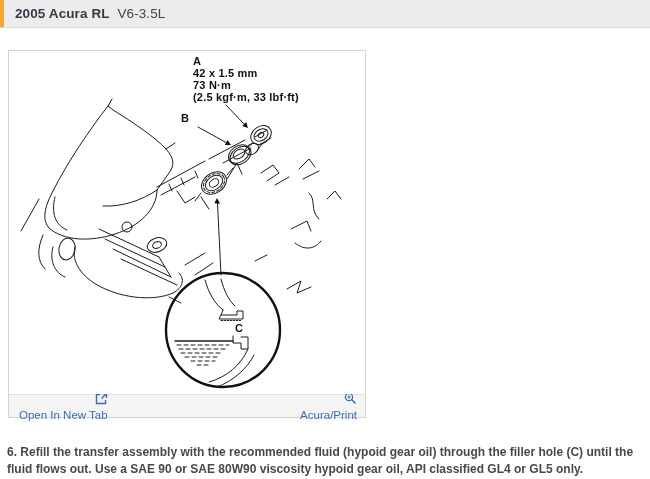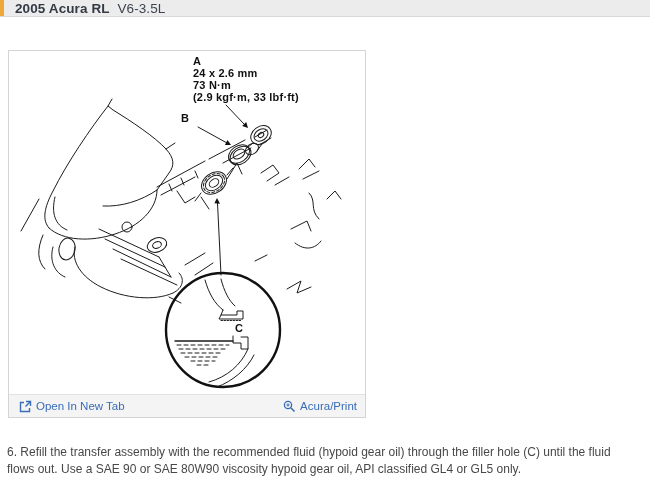--- a/index.html
+++ b/index.html
@@ -7,21 +7,21 @@
   body {
     width: 650px; height: 479px;
     font-family: "Liberation Sans", sans-serif;
     position: relative;
     overflow: hidden;
   }
 
   
   .vehicle-header {
     position: absolute; top: 0; left: 0; right: 0;
-    height: 17px;
+    height: 28px;
     background: #ececec;
     border-bottom: 1px solid #d8d8d8;
     display: flex; align-items: center;
   }
   .header-accent {
     position: absolute; left: 0; top: 0;
     width: 4px; height: 100%;
     background: #f0a73a;
   }
   .vehicle-title {
@@ -61,33 +61,34 @@
   
   .panel-footer {
     height: 23px;
     background: #f4f4f4;
     border-top: 1px solid #e2e2e2;
     display: flex; align-items: center; justify-content: space-between;
     padding: 0 8px 0 10px;
     flex: 1;
   }
   .tool-link {
-    display: inline-flex; align-items: flex-start; gap: 4px;
+    display: inline-flex; align-items: flex-end; gap: 4px;
     color: #3a6db7; font-size: 11.5px;
-    text-decoration: none; cursor: pointer;
+    text-decoration: none; cursor: pointer; flex-direction: column;
   }
   .tool-link svg { display: block; }
 
   
   .instruction {
     position: absolute; left: 0; top: 444px;
     width: 650px;
     padding: 0 10px 0 7px;
     font-size: 12px; line-height: 17px;
     color: #484848;
+    font-weight: bold;
   }
 
   .stroke { fill: none; stroke: #1c1c1c; stroke-width: 1; stroke-linecap: round; stroke-linejoin: round; }
   .bold-stroke { fill: none; stroke: #111; stroke-width: 2.4; }
   .fillhead { fill: #111; stroke: none; }
 </style>
 </head>
 <body>
 
 <header class="vehicle-header">
@@ -199,23 +200,23 @@
           <path d="M172,302 L214,302" stroke-dasharray="4 3"></path>
           <path d="M176,306 L210,306" stroke-dasharray="4 3"></path>
           <path d="M182,310 L206,310" stroke-dasharray="4 3"></path>
           <path d="M188,314 L200,314" stroke-dasharray="4 3"></path>
         </g>
       </g>
     </svg>
 
     <div class="ann ann-a">
       <div>A</div>
-      <div>24 x 2.6 mm</div>
+      <div>42 x 1.5 mm</div>
       <div>73 N·m</div>
-      <div>(2.9 kgf·m, 33 lbf·ft)</div>
+      <div>(2.5 kgf·m, 33 lbf·ft)</div>
     </div>
 
     <div class="ann ann-b">B</div>
 
     <div class="ann ann-c">C</div>
   </div>
 
   <div class="panel-footer">
     <a class="tool-link">
       <svg width="13" height="13" viewBox="0 0 13 13">

